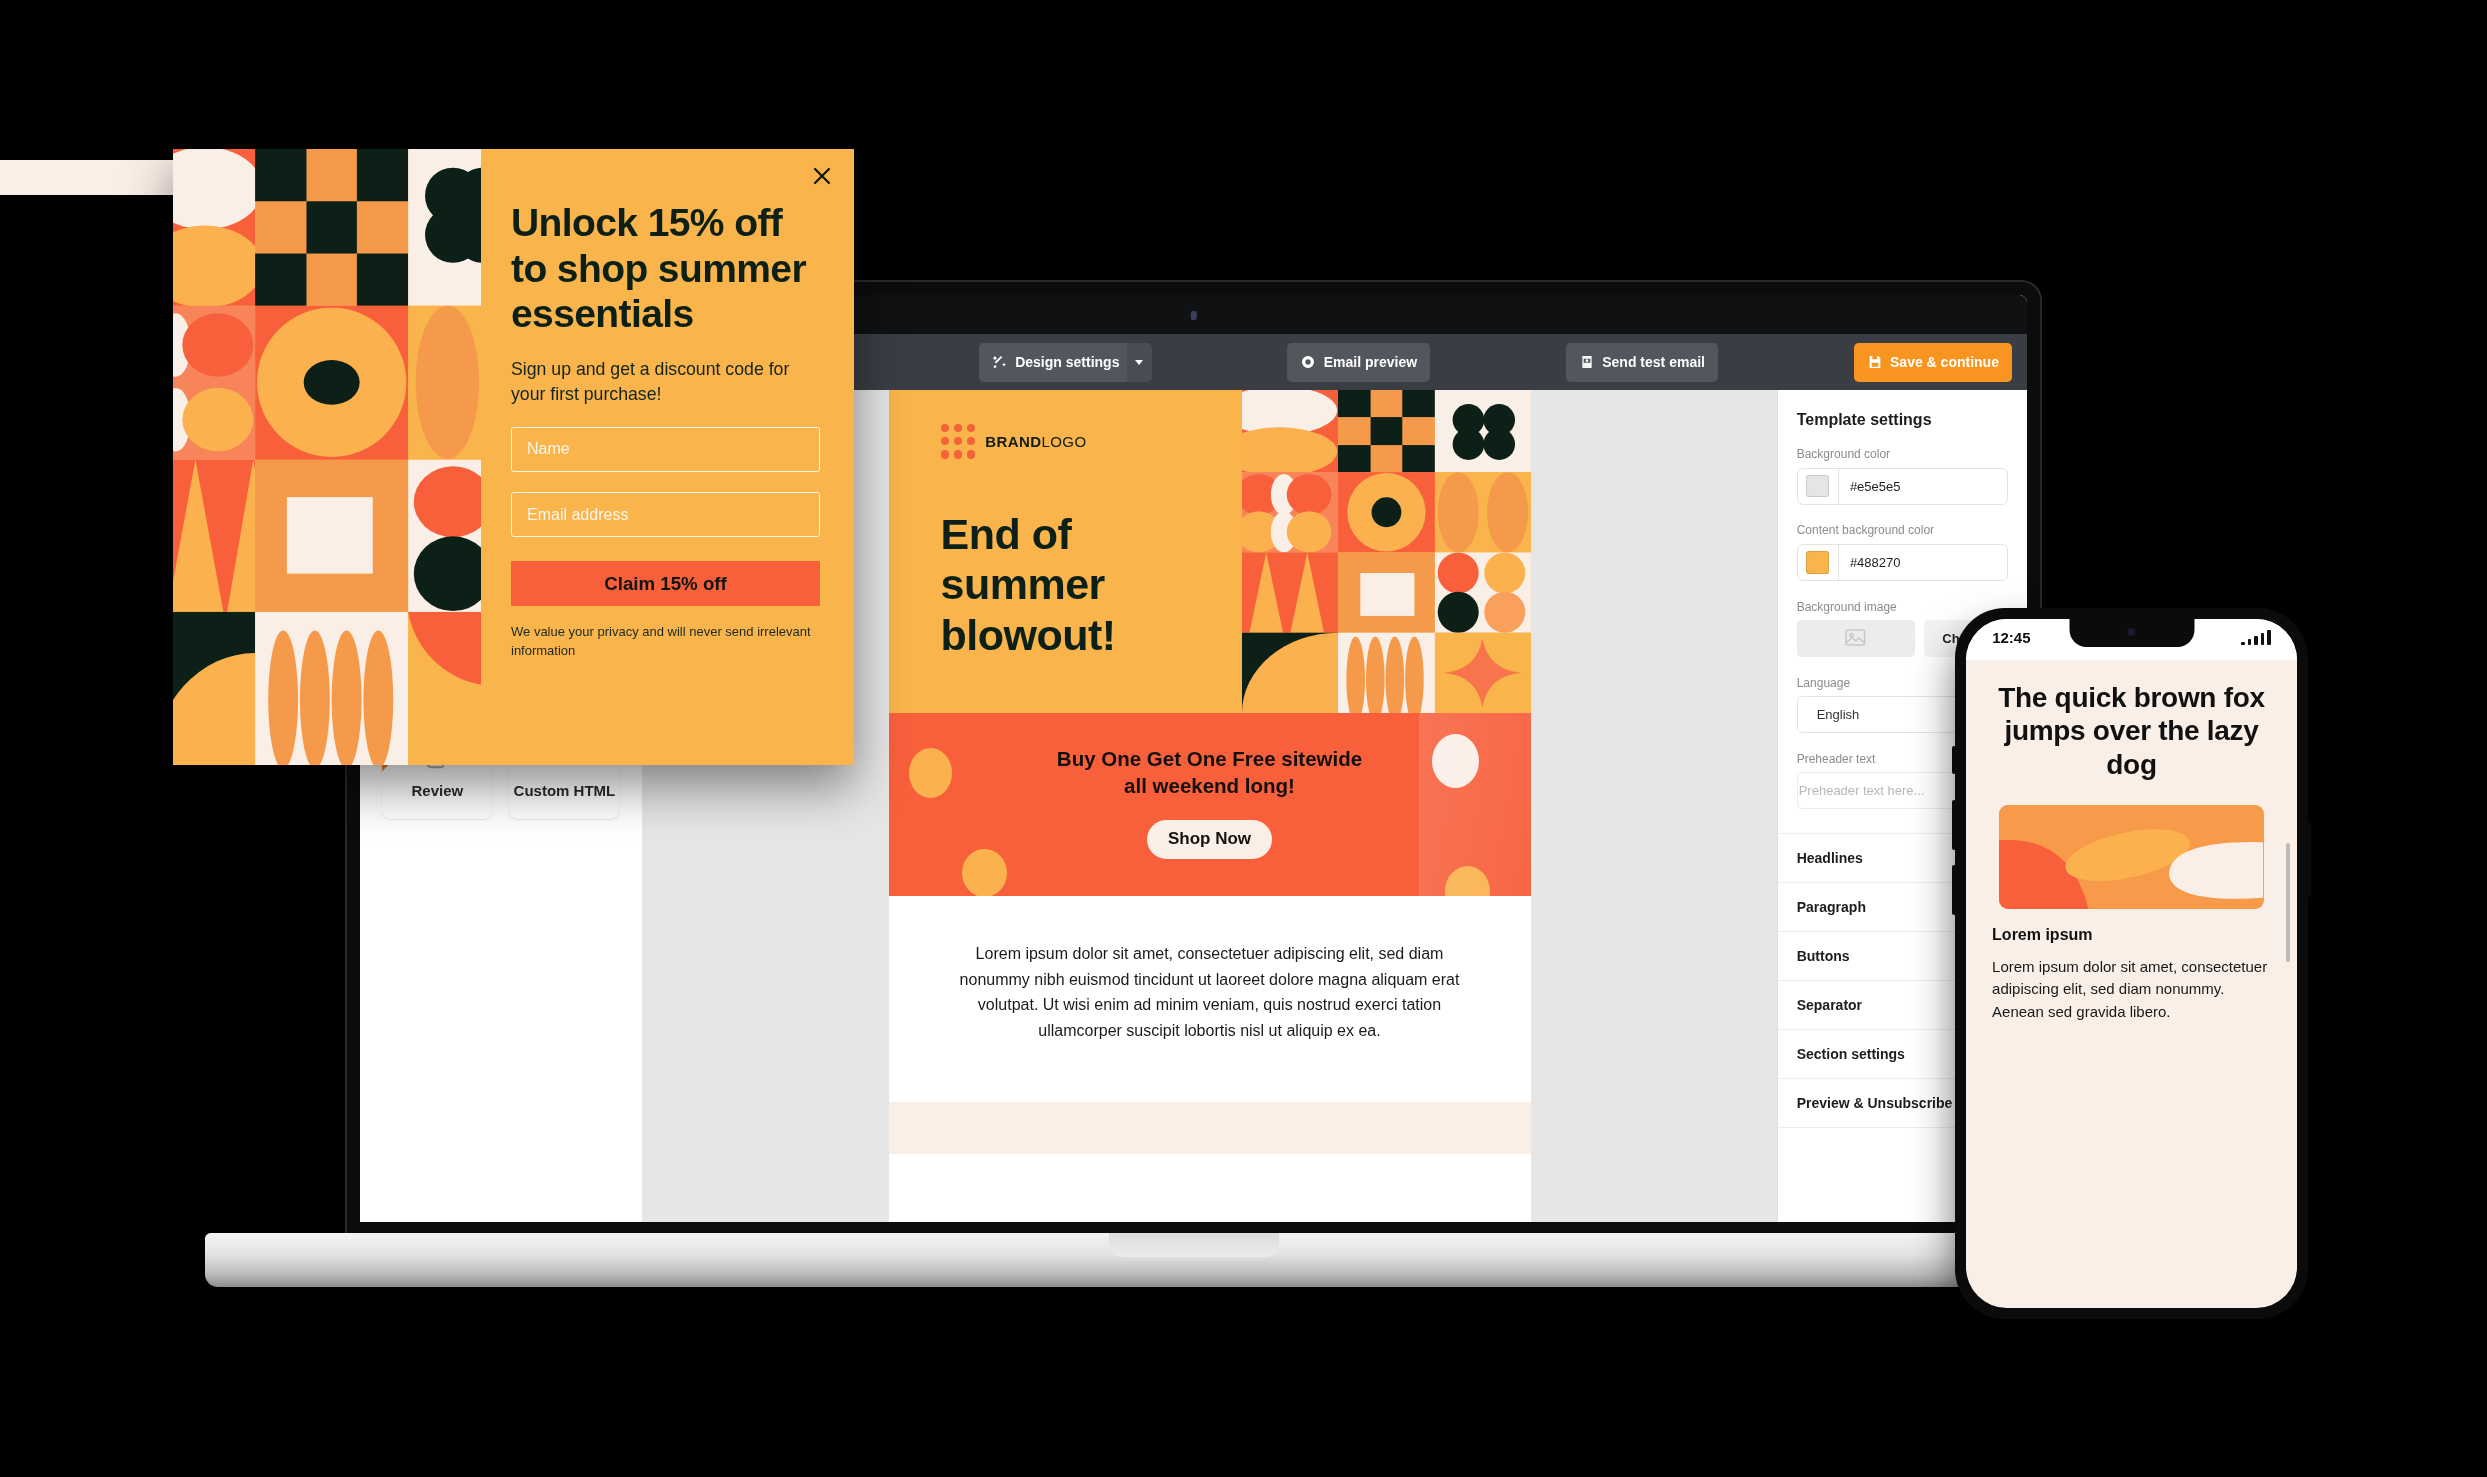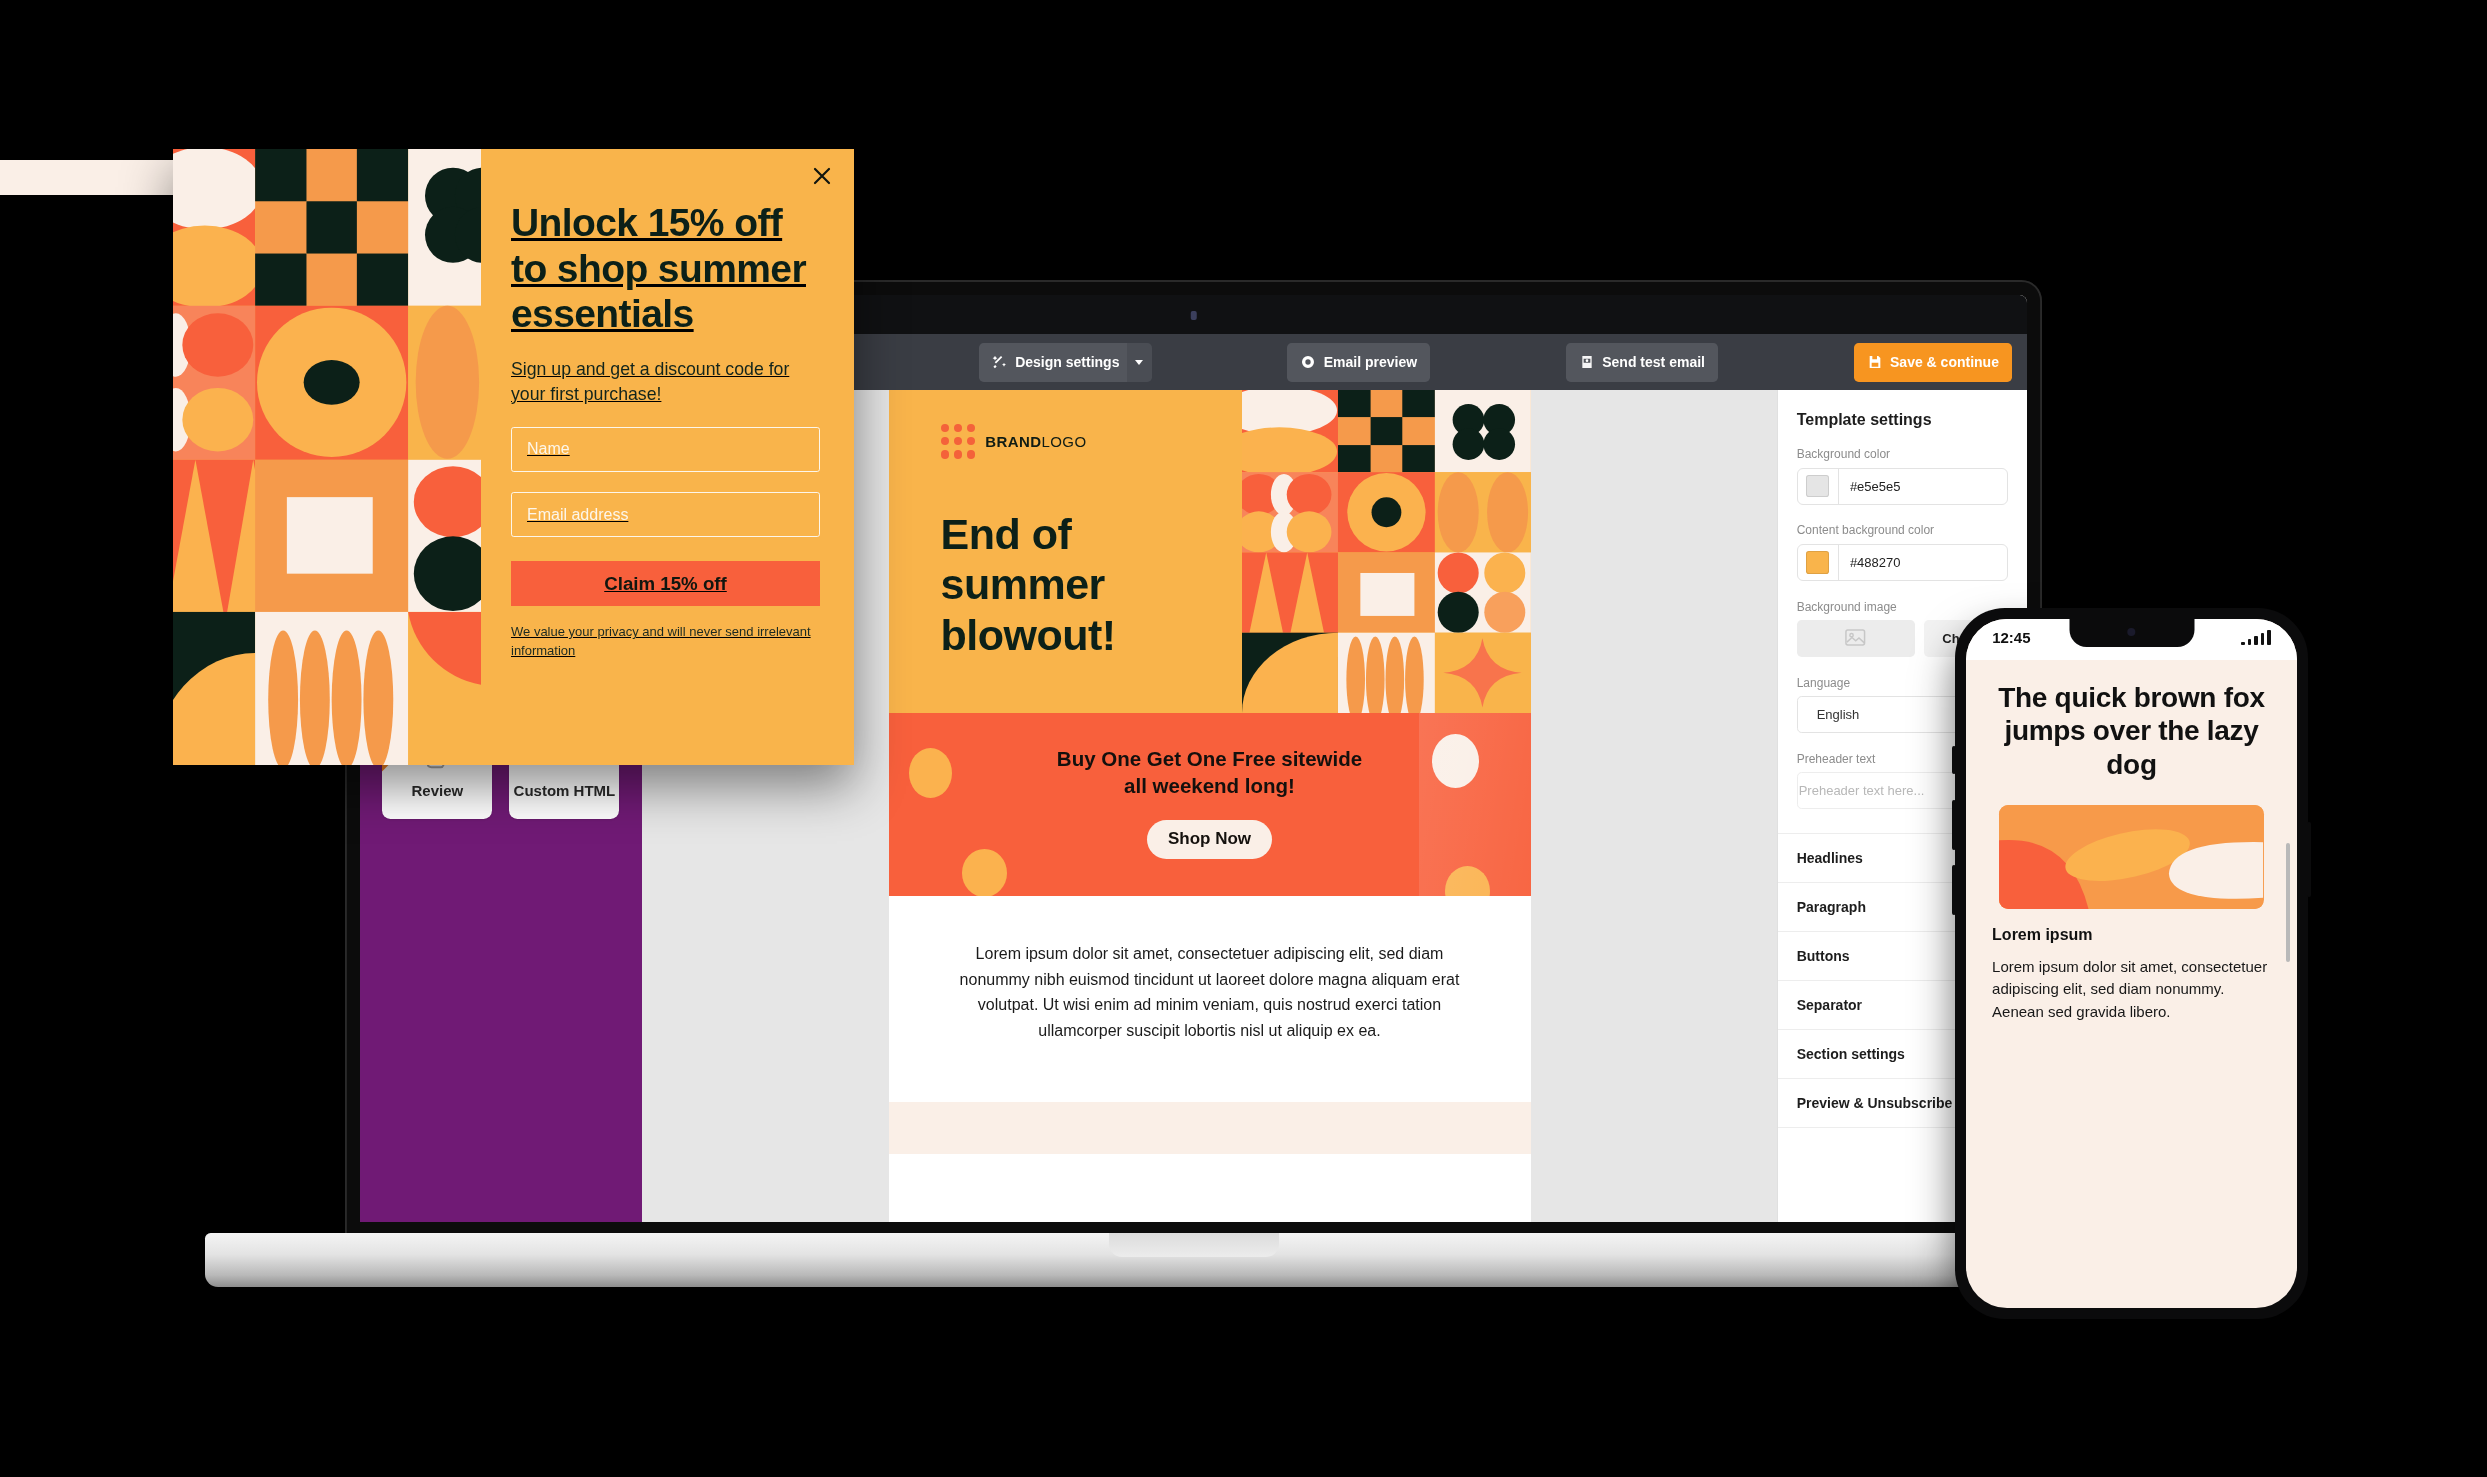--- a/index.html
+++ b/index.html
@@ -71,21 +71,21 @@
   .tb-btn.icononly { padding: 0 11.2px; }
   .tb-btn.split-l { border-radius: 4.7px 0 0 4.7px; padding-right: 7.5px; }
   .tb-btn.split-r { border-radius: 0 4.7px 4.7px 0; background:#4a4d54; padding: 0 8.4px; }
   .tb-btn.primary { background: #f79520; }
   .tb-ico { display: inline-flex; width: 16px; height: 16px; }
   .tb-ico svg { width: 100%; height: 100%; fill: #fff; }
   .caret { width: 0; height: 0; border-left: 4.7px solid transparent; border-right: 4.7px solid transparent; border-top: 5.6px solid #fff; }
 
   
   .app-body { position: absolute; left: 0; top: 95px; width: 100%; bottom: 0; display: flex; background: #e6e6e6; }
-  .col-left { width: 282px; background: #701a75; position: relative; }
+  .col-left { width: 282px; background: #ffffff; position: relative; }
   .col-mid  { flex: 1; background: #e6e6e6; display: flex; justify-content: center; padding-top: 0; }
   .col-right{ width: 250px; background: #fff; border-left: 0.9px solid #e0e0e0; position: relative; }
 
   
   .palette { position: absolute; left: 22.4px; top: -62px; width: 237px;
              display: grid; grid-template-columns: 1fr 1fr; gap: 17px; }
   .pal-card {
     background: #fff; border-radius: 8.4px; height: 110px;
     display: flex; flex-direction: column; align-items: center; justify-content: center;
     gap: 9.3px; position: relative; overflow: hidden;
@@ -184,21 +184,21 @@
   .pb3 { left:-2.8px; top: 257px; width:3.7px; height:50px; }
   .pb4 { right:-2.8px; top: 214px; width:3.7px; height:75px; }
 
   
   .popup {
     position: absolute; left: 173px; top: 149px; width: 681px; height: 616px;
     display: flex; background: #f9b44b; box-shadow: 0 20.5px 48px rgba(0,0,0,.45);
     z-index: 40;
   }
   .popup-art { width: 308px; height: 100%; position: relative; overflow: hidden; }
-  .popup-form { flex:1; padding: 34px 34px 0 30px; position: relative; text-decoration: underline; }
+  .popup-form { flex:1; padding: 34px 34px 0 30px; position: relative; }
   .popup-close { position: absolute; right: 20.5px; top: 15px; width: 24px; height: 24px; cursor: pointer; }
   .popup-close svg { width: 100%; height: 100%; stroke: #11160f; stroke-width: 2.2; }
   .popup-h1 { font-size: 39px; line-height: 1.17; font-weight: 800; color: #0c2018; letter-spacing: -0.6px; margin-top: 17px; }
   .popup-sub { margin-top: 20.5px; font-size: 17.7px; line-height: 1.38; color: #12241b; }
   .popup-input {
     margin-top: 20.5px; height: 45px; border: 1.4px solid #fdf6ea; border-radius: 2.8px;
     display:flex; align-items:center; padding-left: 15px; font-size: 16px; color:#fdf6ea;
   }
   .popup-cta {
     margin-top: 24px; height: 45px; background: #f8603c; display:flex; align-items:center;

